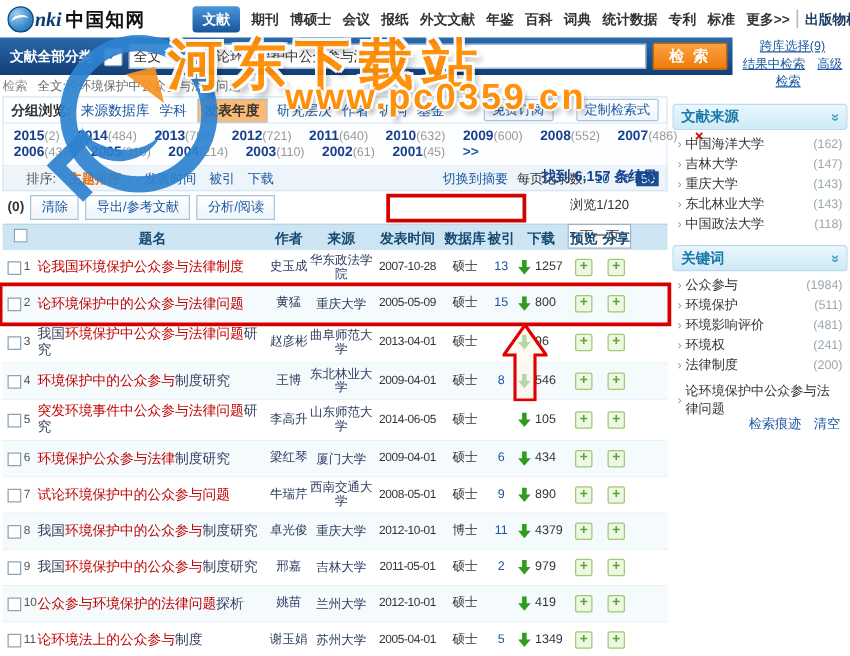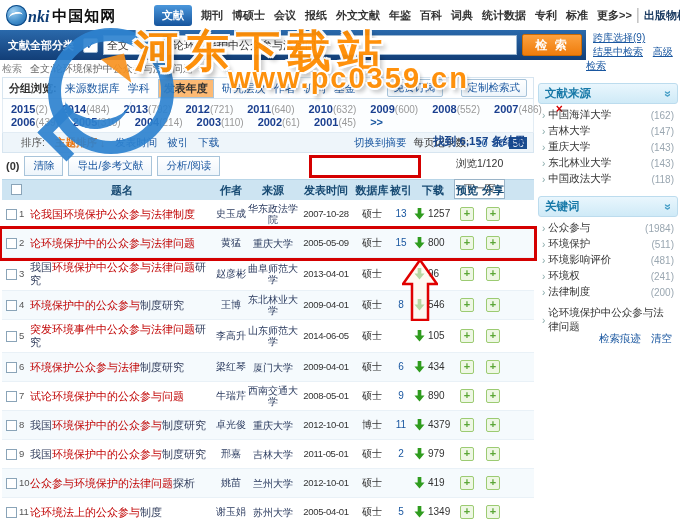--- a/index.html
+++ b/index.html
@@ -31,21 +31,21 @@
   .cat-check{width:13px;height:13px;background:#fff;border:1px solid #9db8d2;border-radius:2px;
     color:#1d64b4;font-size:11px;line-height:13px;text-align:center;font-weight:bold;}
   .field-select{background:#fff;border:1px solid #9db8d2;height:18px;display:flex;align-items:center;
     font-size:11px;padding:0 3px;width:52px;justify-content:space-between;color:#333;}
   .sel-arrow{color:#1d64b4;font-size:9px;}
   #search-input{flex:1 1 auto;height:18px;border:1px solid #9db8d2;font-size:11px;padding:0 4px;color:#333;
     font-family:inherit;}
   #search-btn{width:60px;height:22px;background:linear-gradient(#fca13f,#ef7c0c);border:1px solid #c96a05;
     color:#fff;font-size:12px;font-weight:bold;border-radius:2px;letter-spacing:2px;cursor:pointer;
     font-family:inherit;}
-  #search-side{flex:1 1 auto;font-size:10px;text-align:left;padding:1px 5px 0 0;line-height:14px;}
+  #search-side{flex:1 1 auto;font-size:10px;text-align:center;padding:1px 5px 0 0;line-height:14px;}
   #search-side a{color:#1a57a0;margin-left:7px;}
   #search-side .u{text-decoration:underline;}
 
   
   #breadcrumb{height:17px;font-size:10px;display:flex;align-items:center;padding-left:2px;gap:8px;color:#888;}
   #breadcrumb .bc-item{color:#666;}
   .red-x{color:#d40000;font-weight:bold;font-size:11px;}
 
   
   #content{display:flex;align-items:flex-start;}

